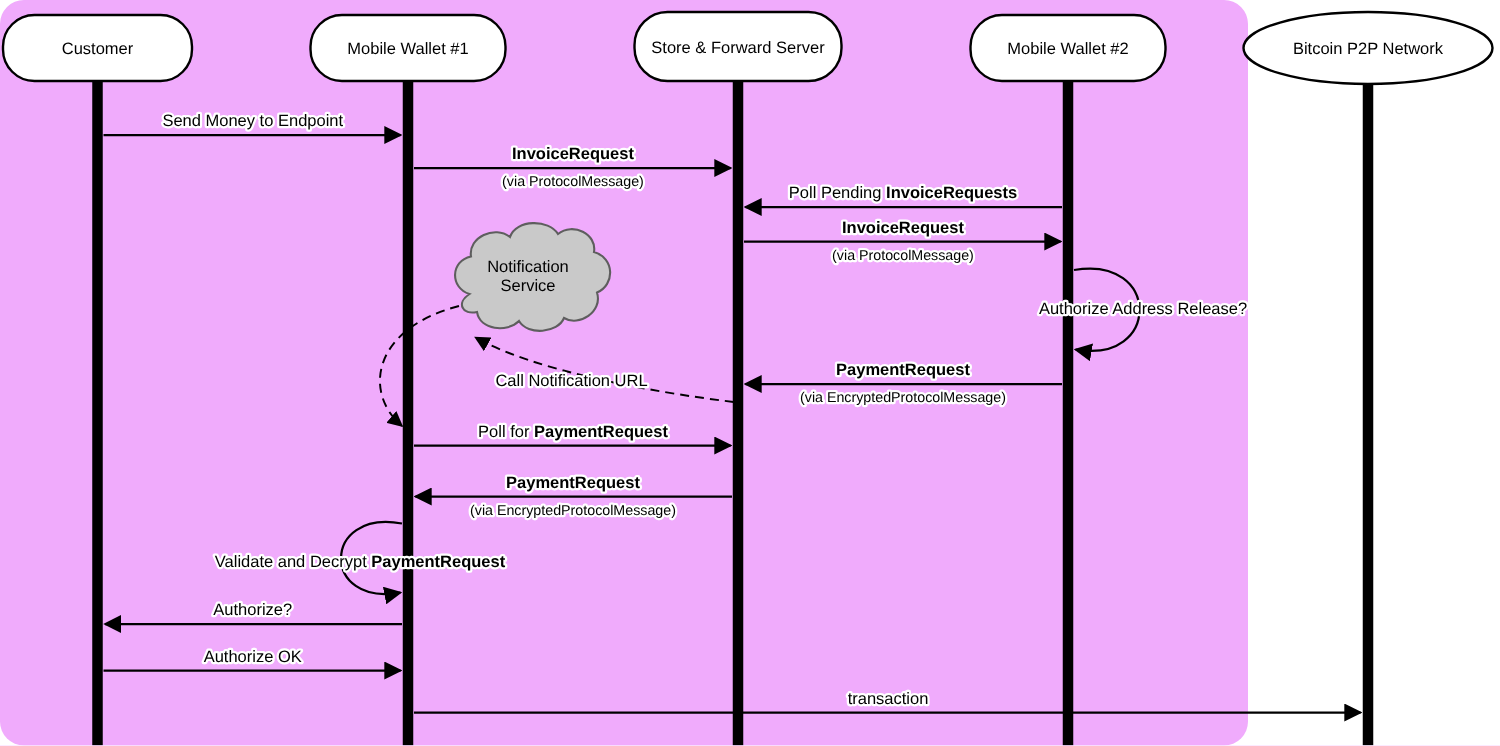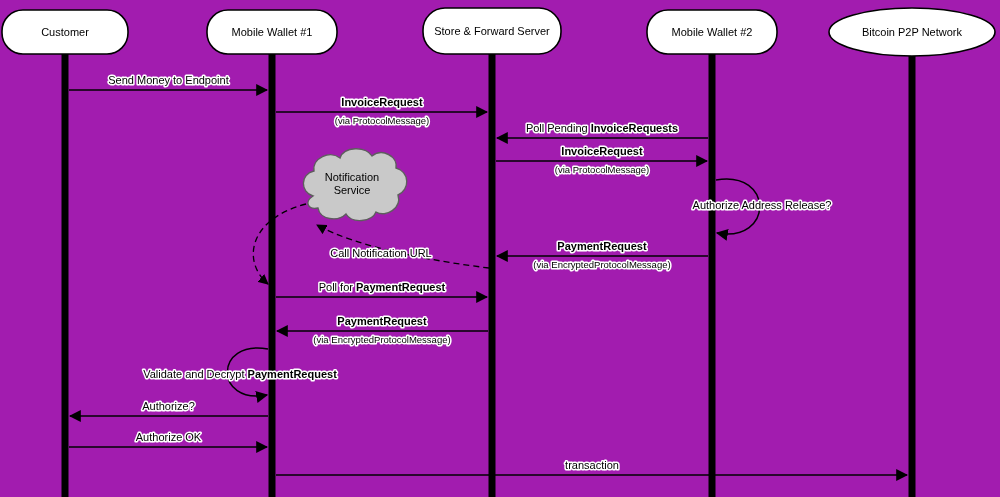--- a/index.html
+++ b/index.html
@@ -6,23 +6,24 @@
     margin: 0;
     padding: 0;
     background: #ffffff;
     width: 1000px;
     height: 497px;
     overflow: hidden;
     font-family: "Liberation Sans", sans-serif;
   }
   .canvas {
     position: relative;
-    width: 1000px;
+    width: 832px;
     height: 497px;
-    background: #a21caf;
+    background: #f0abfc;
+    border-radius: 16px;
   }
   svg { display: block; }
   svg text {
     font-family: "Liberation Sans", sans-serif;
     paint-order: stroke;
     stroke-linejoin: round;
     stroke-linecap: round;
   }
   svg text.halo {
     stroke: #ffffff;

